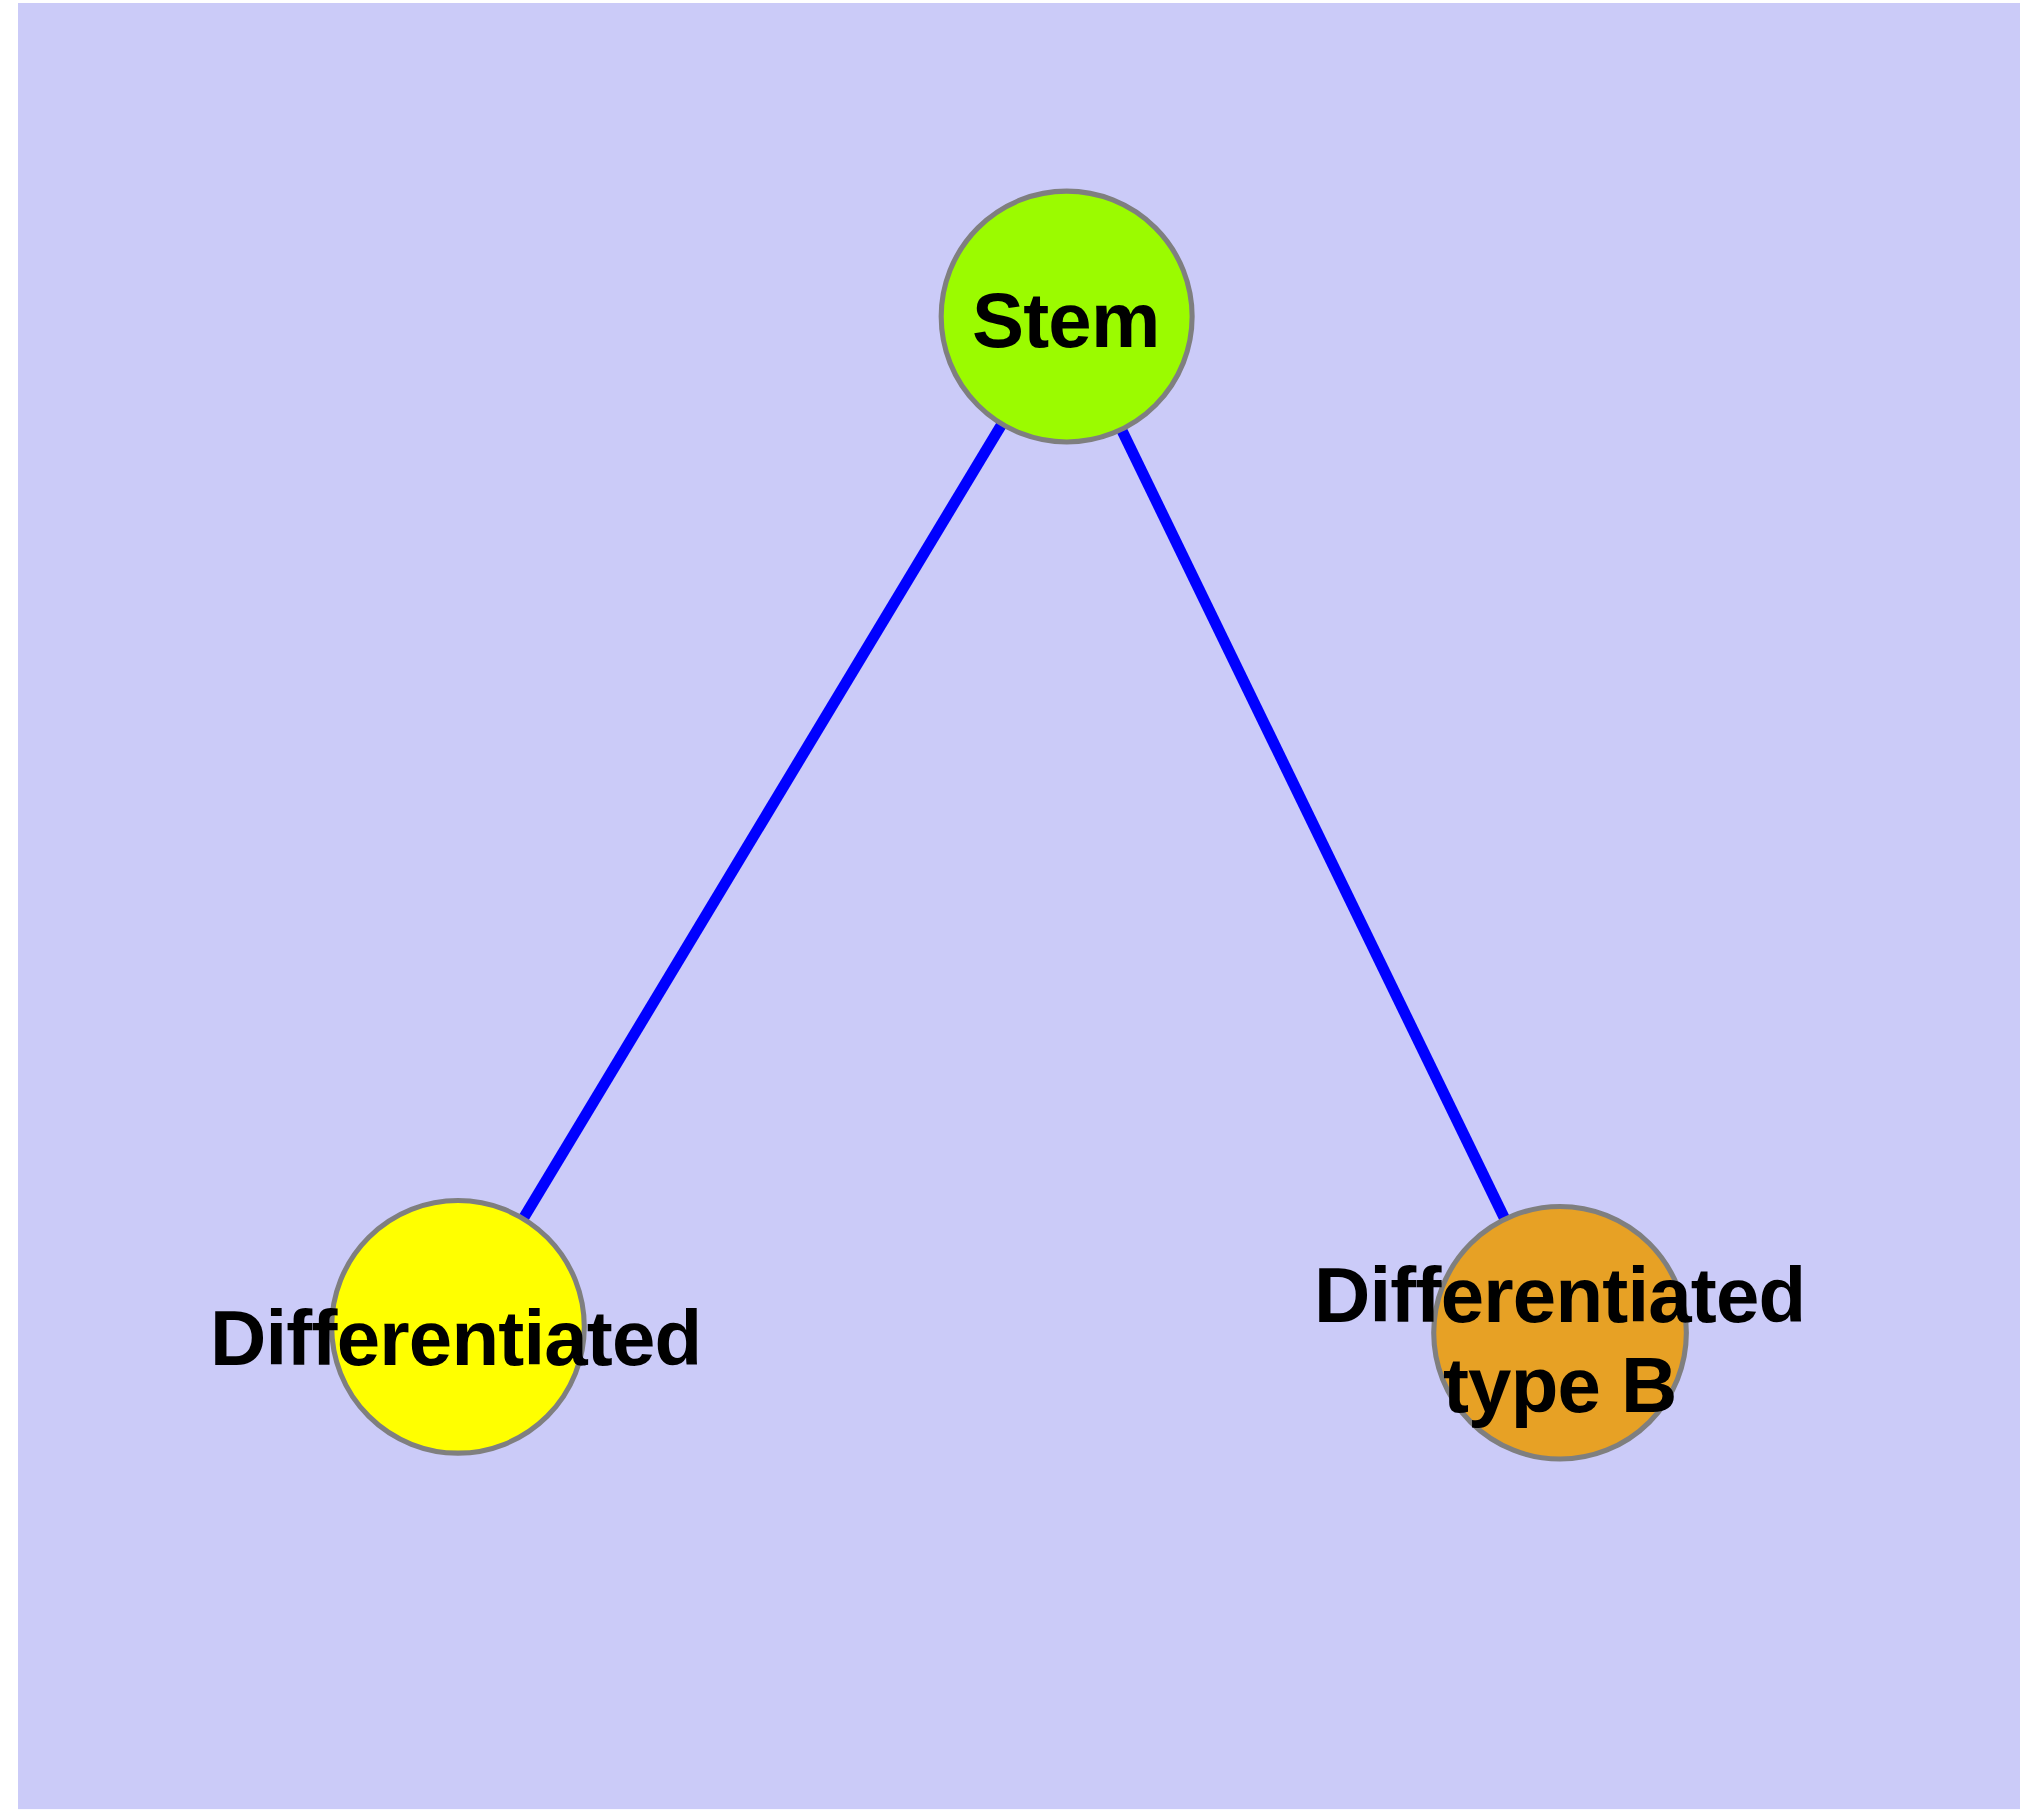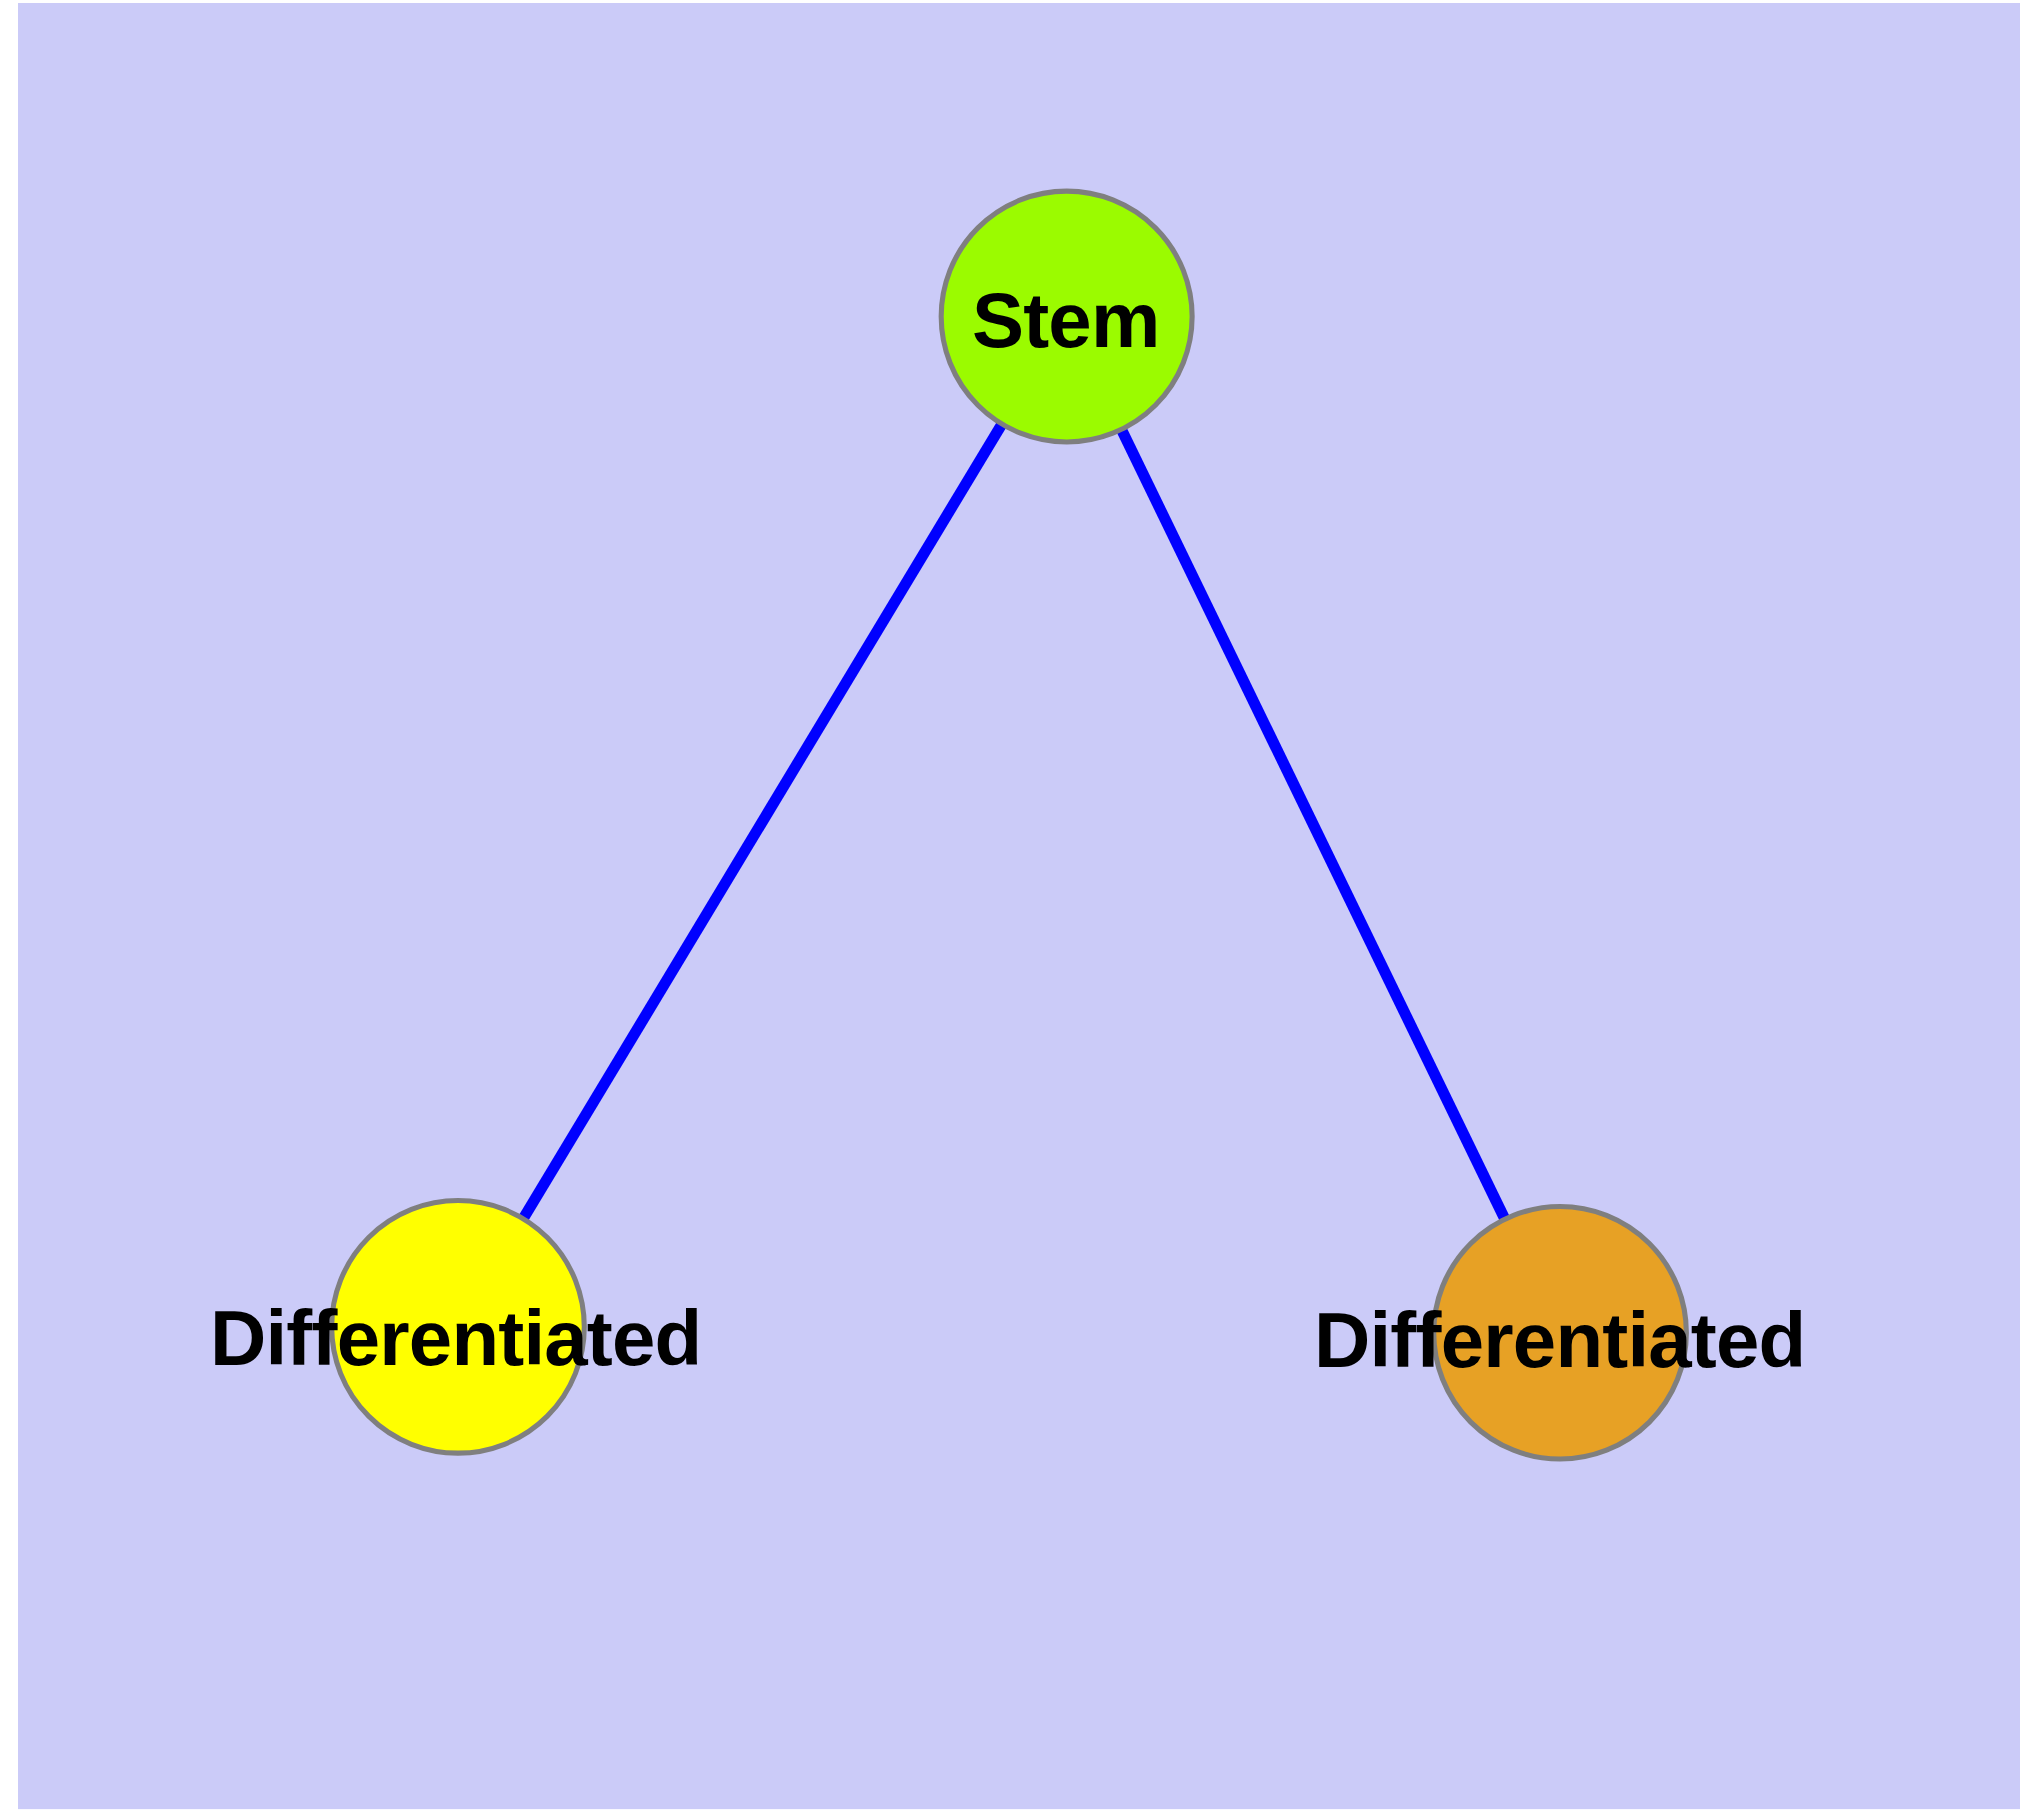--- a/index.html
+++ b/index.html
@@ -71,16 +71,17 @@
     </svg>
 
     <div class="node-label" style="left:1048px; top:317px;">Stem</div>
 
     <div class="node-label" style="left:438px; top:1335px;">
       <span class="line">Differentiated</span>
     </div>
 
     <div class="node-label" style="left:1542px; top:1337px;">
       <span class="line">Differentiated</span>
+      <span class="line">type B</span>
     </div>
   </div>
 </div>
 
 
 </body></html>

